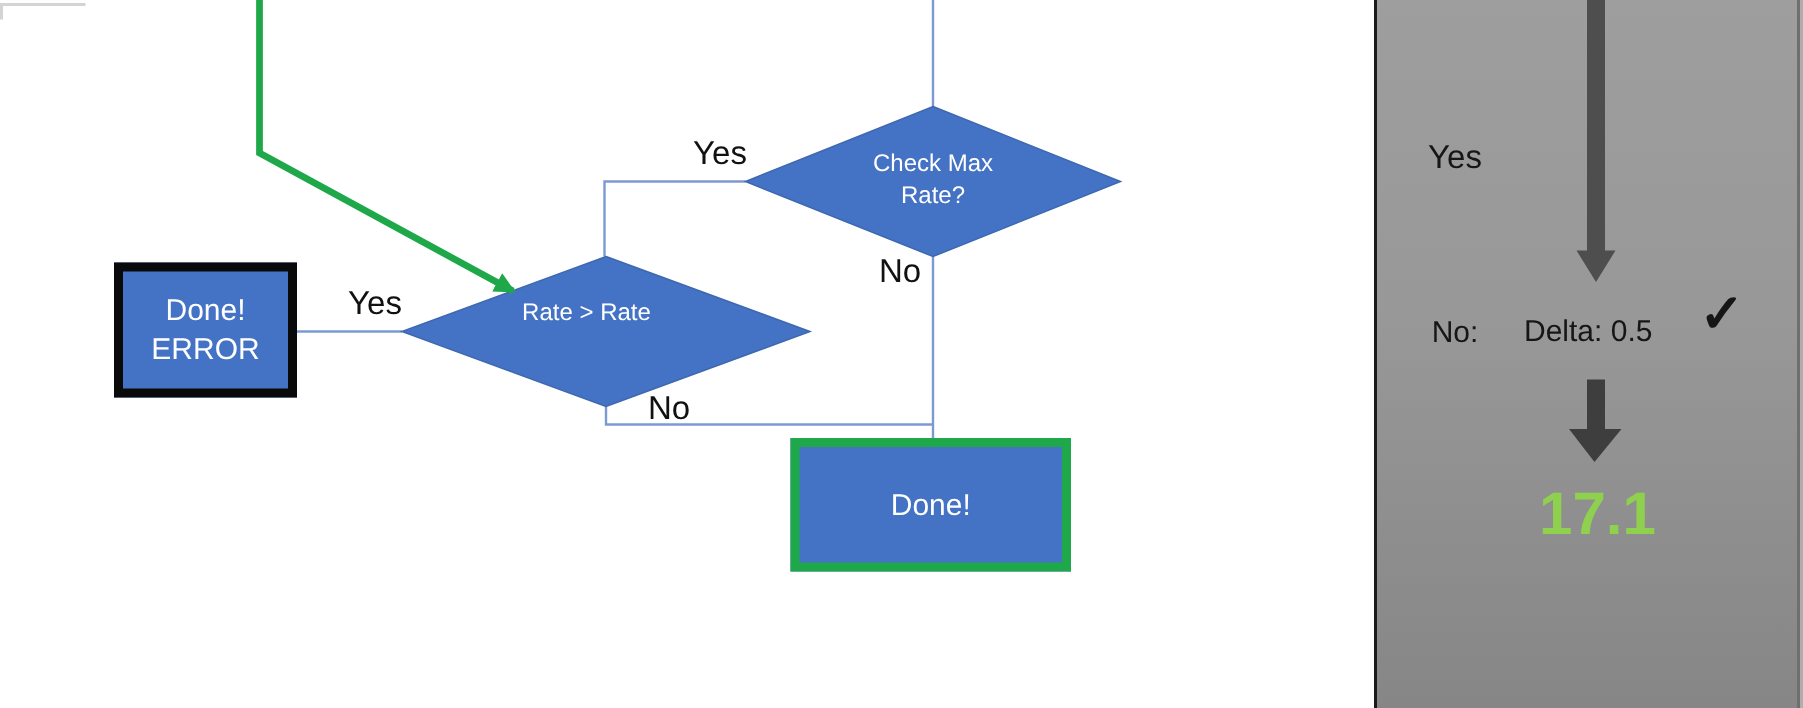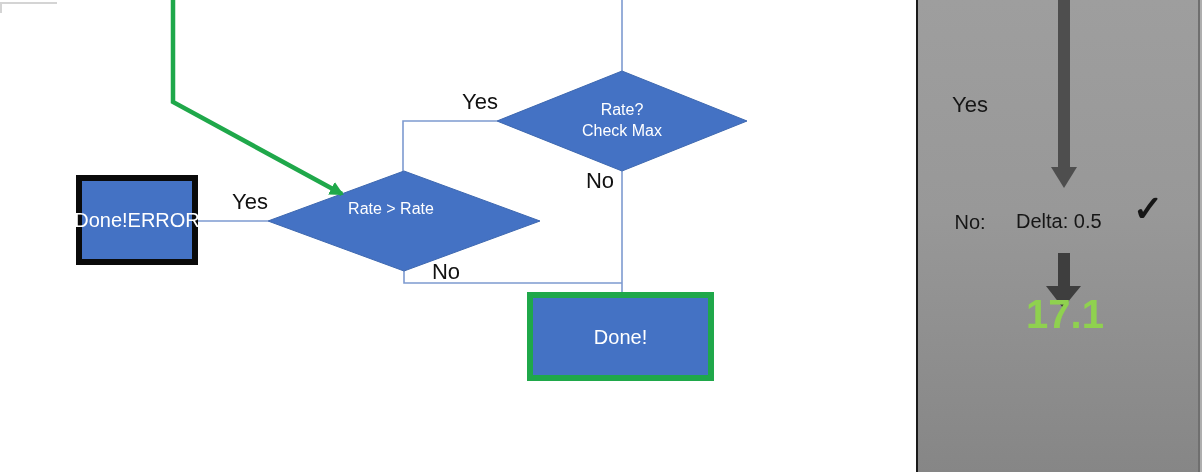--- a/index.html
+++ b/index.html
@@ -33,21 +33,21 @@
   .corner-v { position: absolute; left: 0; top: 2px; width: 2px; height: 11px; background: #d4d4d4; }
 
   .flow-svg { position: absolute; left: 0; top: 0; }
 
   
   .term-box {
     position: absolute;
     box-sizing: border-box;
     background: #4472C4;
     display: flex;
-    flex-direction: row;
+    flex-direction: column;
     align-items: center;
     justify-content: center;
     color: #ffffff;
     font-size: 20px;
     line-height: 26px;
     text-align: center;
   }
   .error-box { left: 76px; top: 175px; width: 122px; height: 90px; border: 6px solid #0a0a0a; }
   .done-box  { left: 527px; top: 292px; width: 187px; height: 89px; border: 6px solid #1FA84A; }
 
@@ -85,21 +85,21 @@
     font-size: 20px;
     line-height: 24px;
   }
   .p-yes   { left: 930px; top: 93px;  width: 80px;  text-align: center; font-size: 22px; }
   .p-no    { left: 930px; top: 210px; width: 80px;  text-align: center; }
   .p-delta { left: 1016px; top: 209px; width: 110px; text-align: left; }
   .p-check { left: 1120px; top: 189px; width: 56px;  text-align: center;
              font-size: 36px; font-weight: bold; line-height: 40px; }
   .p-value {
     position: absolute;
-    left: 1005px; top: 292px; width: 120px;
+    left: 1005px; top: 321px; width: 120px;
     text-align: center;
     color: #8FD14F;
     font-size: 40px;
     font-weight: bold;
     line-height: 44px;
   }
 </style>
 </head>
 <body>
 
@@ -139,22 +139,22 @@
 
   <div class="term-box error-box">
     <span>Done!</span>
     <span>ERROR</span>
   </div>
   <div class="term-box done-box">
     <span>Done!</span>
   </div>
 
   <div class="diamond-text d1-text">
+    <span>Check Max</span>
     <span>Rate?</span>
-    <span>Check Max</span>
   </div>
   <div class="diamond-text d2-text">
     <span>Rate &gt; Rate</span>
   </div>
 
   <div class="branch-lbl yes1">Yes</div>
   <div class="branch-lbl no1">No</div>
   <div class="branch-lbl yes2">Yes</div>
   <div class="branch-lbl no2">No</div>
 

